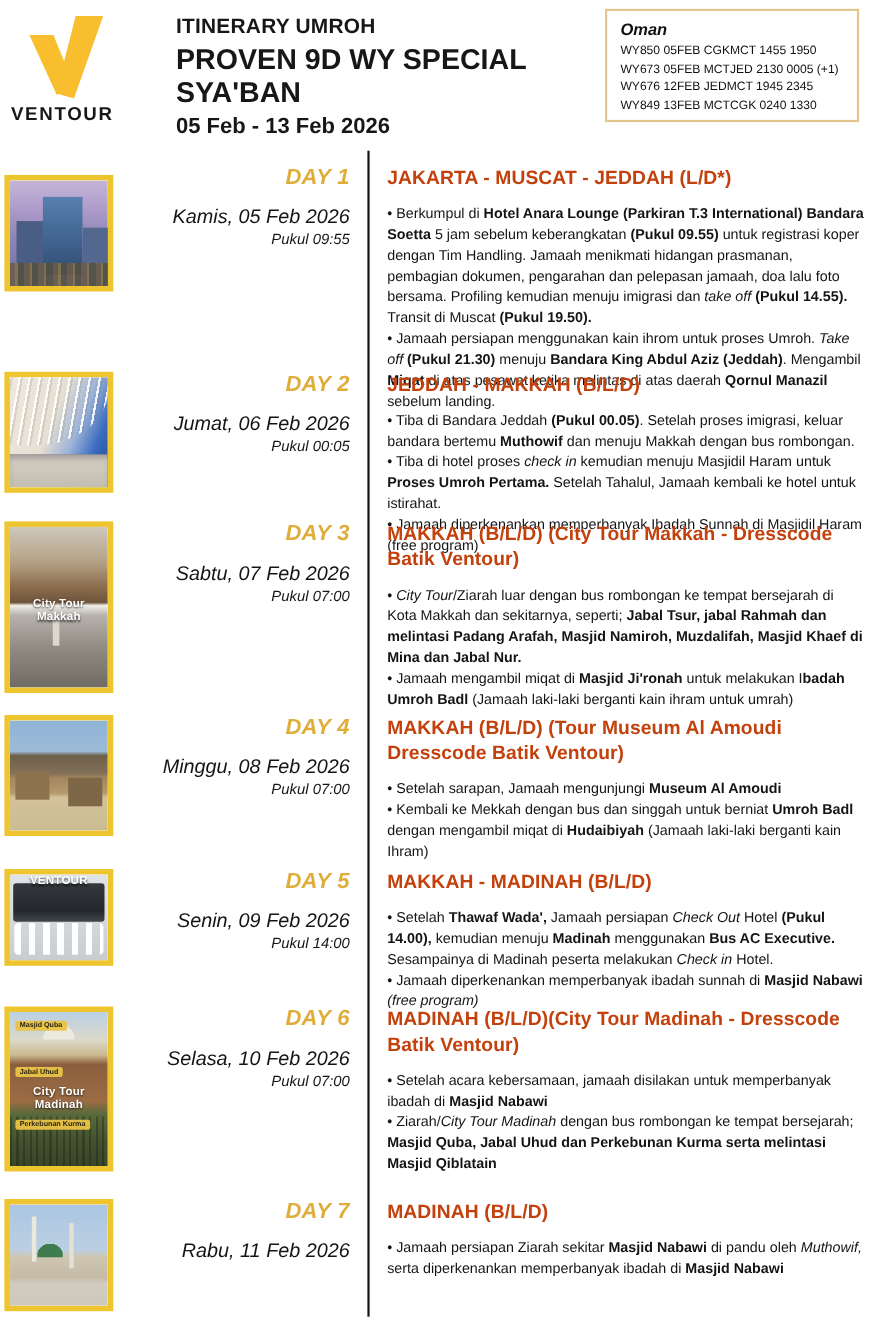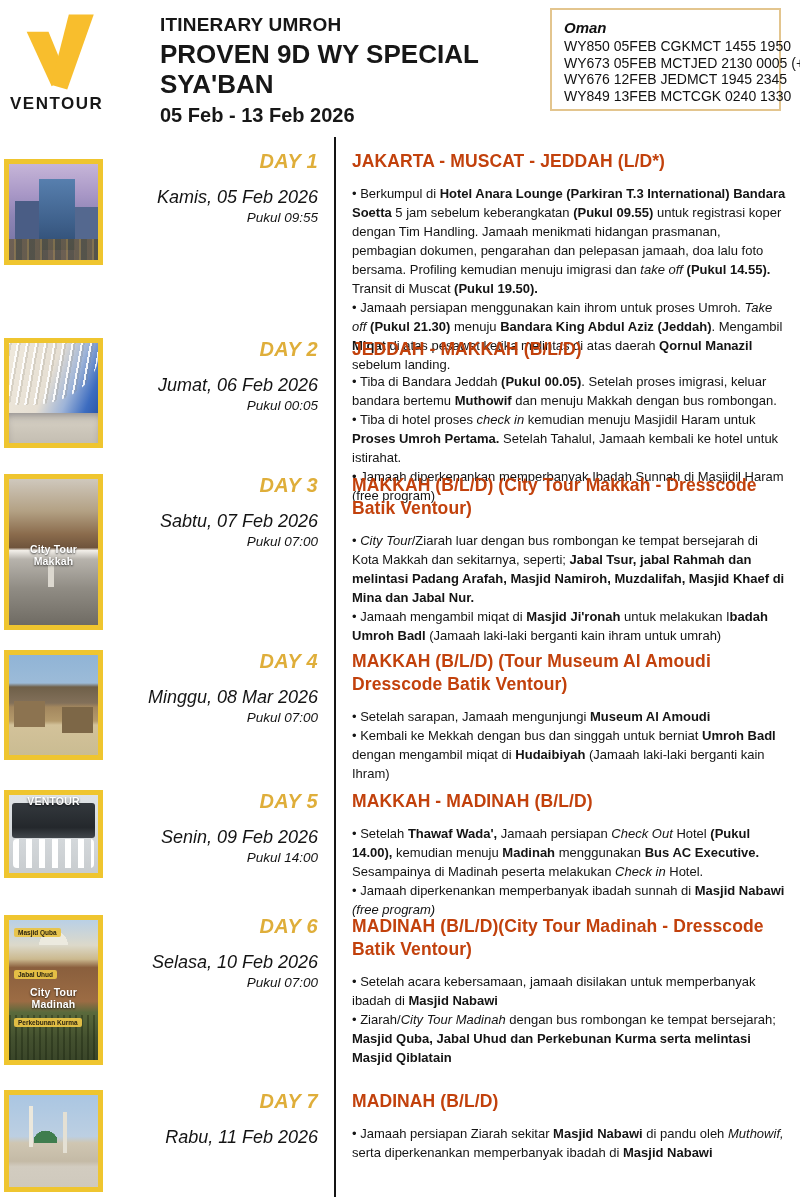--- a/index.html
+++ b/index.html
@@ -16,21 +16,21 @@
   .head-titles{position:absolute;left:160px;top:14px;width:380px;color:#171717;}
   .ht1{font-size:19px;font-weight:800;letter-spacing:.2px;}
   .ht2{font-size:26px;font-weight:800;line-height:1.15;margin-top:4px;width:340px;}
   .ht3{font-size:20px;font-weight:800;margin-top:4px;}
   .flight-box{
     position:absolute;left:550px;top:8px;width:231px;height:103px;
     border:2px solid #e3c58e;box-sizing:border-box;padding:9px 12px;
   }
   .flight-airline{font-size:15px;font-weight:800;font-style:italic;margin-bottom:2px;}
   .flight-rows{list-style:none;margin:0;padding:0;}
-  .flight-rows li{font-size:14px;line-height:16.5px;white-space:nowrap;text-align:right;}
+  .flight-rows li{font-size:11px;line-height:16.5px;white-space:nowrap;}
   
   .v-divider{position:absolute;left:334px;top:137px;width:2px;height:1060px;background:#141414;}
   
   .day{position:absolute;left:0;width:800px;}
   .d1{top:150px}.d2{top:338px}.d3{top:474px}.d4{top:650px}.d5{top:790px}.d6{top:915px}.d7{top:1090px}
   .thumb{
     position:absolute;left:4px;top:0;width:99px;box-sizing:border-box;
     border:5px solid #efc52f;overflow:hidden;
   }
   .d1 .thumb{top:9px;height:106px}
@@ -167,21 +167,21 @@
         <p class="bullet"><span>• </span><span class="i">City Tour</span><span>/Ziarah luar dengan bus rombongan ke tempat bersejarah di Kota Makkah dan sekitarnya, seperti; </span><span class="b">Jabal Tsur, jabal Rahmah dan melintasi Padang Arafah, Masjid Namiroh, Muzdalifah, Masjid Khaef di Mina dan Jabal Nur.</span></p>
         <p class="bullet"><span>• Jamaah mengambil miqat di </span><span class="b">Masjid Ji'ronah</span><span> untuk melakukan I</span><span class="b">badah Umroh Badl</span><span> (Jamaah laki-laki berganti kain ihram untuk umrah)</span></p>
       </div>
     </section>
     <section class="day d4">
       <div class="thumb">
         <div class="scene scene-museum"></div>
       </div>
       <div class="mid">
         <div class="day-label">DAY 4</div>
-        <div class="date">Minggu, 08 Mar 2026</div>
+        <div class="date">Minggu, 08 Feb 2026</div>
         <div class="time">Pukul 07:00</div>
       </div>
       <div class="content">
         <h3 class="title">MAKKAH (B/L/D) (Tour Museum Al Amoudi Dresscode Batik Ventour)</h3>
         <p class="bullet"><span>• Setelah sarapan, Jamaah mengunjungi </span><span class="b">Museum Al Amoudi</span></p>
         <p class="bullet"><span>• Kembali ke Mekkah dengan bus dan singgah untuk berniat </span><span class="b">Umroh Badl</span><span> dengan mengambil miqat di </span><span class="b">Hudaibiyah</span><span> (Jamaah laki-laki berganti kain Ihram)</span></p>
       </div>
     </section>
     <section class="day d5">
       <div class="thumb">

